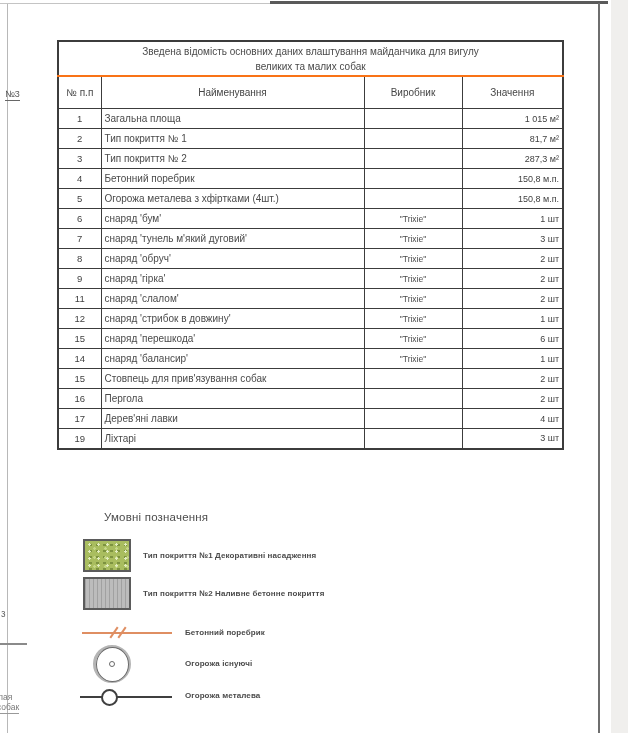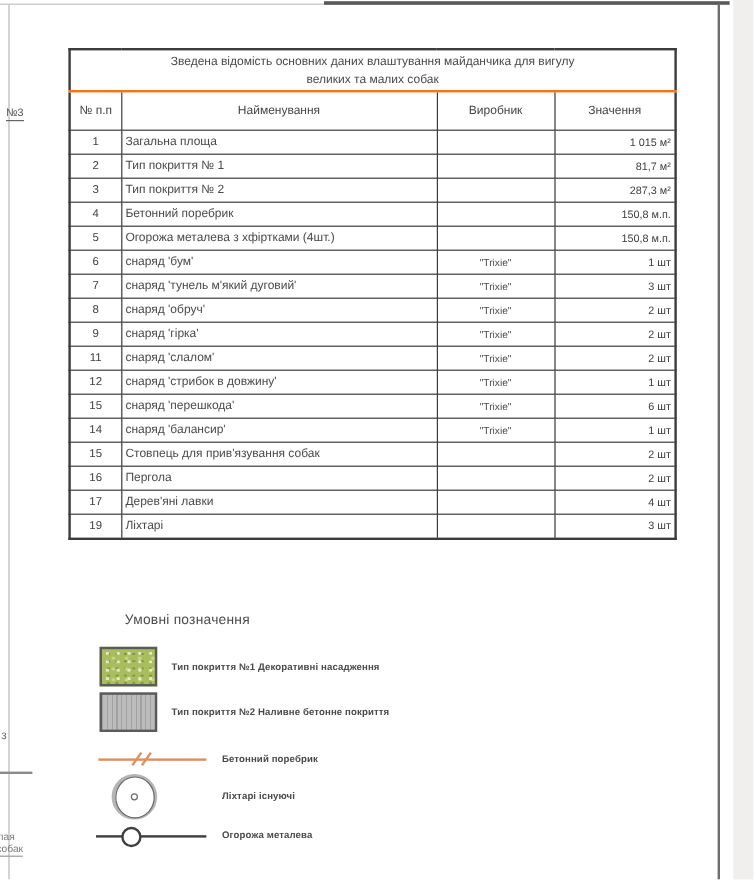--- a/index.html
+++ b/index.html
@@ -243,19 +243,19 @@
   <div class="curb-line"></div>
   <div class="curb-slash s1"></div>
   <div class="curb-slash s2"></div>
   <div class="legend-label ll-3">Бетонний поребрик</div>
 
   <div class="tree-symbol">
     <div class="tree-ring-outer"></div>
     <div class="tree-ring-inner"></div>
     <div class="tree-dot"></div>
   </div>
-  <div class="legend-label ll-4">Ліхтарі існуючі</div>
+  <div class="legend-label ll-4">Огорожа існуючі</div>
 
   <div class="fence-line"></div>
   <div class="fence-circle"></div>
   <div class="legend-label ll-5">Огорожа металева</div>
 
 </div>
 
 </body></html>

